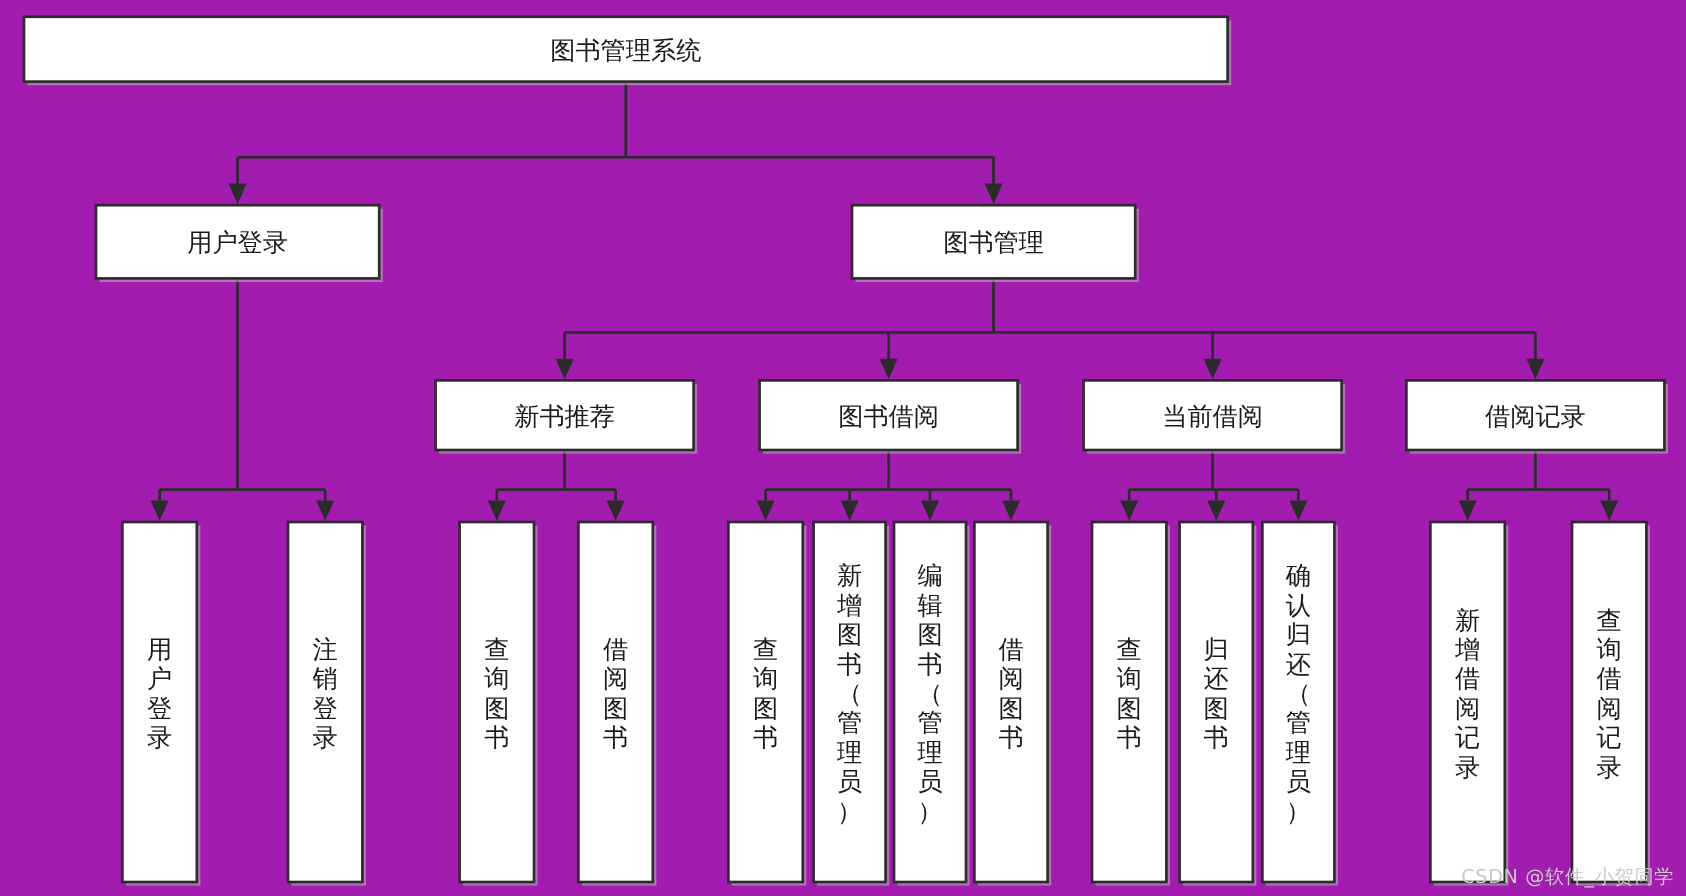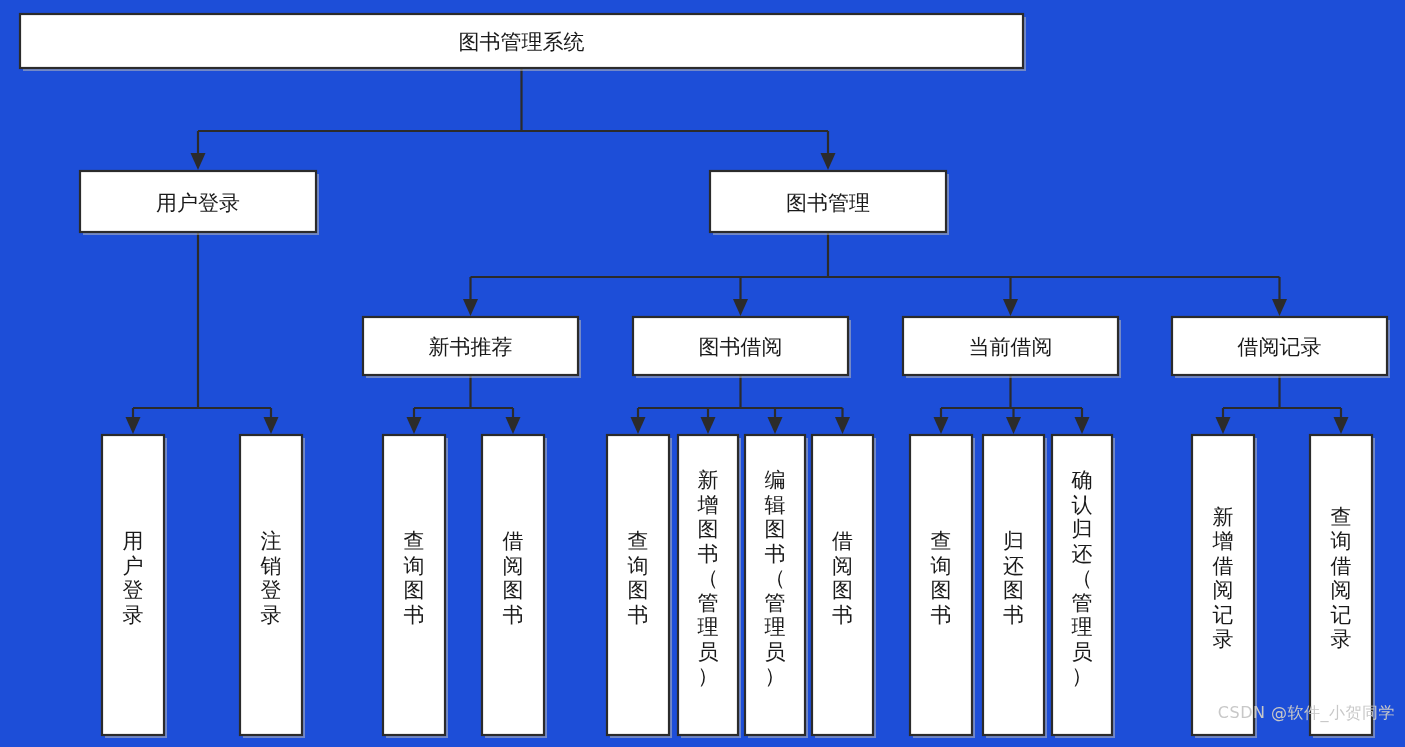--- a/index.html
+++ b/index.html
@@ -10,21 +10,21 @@
   body {
     width: 1405px;
     height: 747px;
     font-family: "DejaVu Sans", "Liberation Sans", sans-serif;
     overflow: hidden;
   }
   #diagram-root {
     position: relative;
     width: 1405px;
     height: 747px;
-    background: #1d4ed8;
+    background: #a21caf;
   }
   svg#flow-svg {
     position: absolute;
     left: 0;
     top: 0;
     width: 1405px;
     height: 747px;
     display: block;
   }
   .node-rect {
@@ -54,21 +54,21 @@
   }
   .node-label-v {
     font-family: "DejaVu Sans", "Liberation Sans", sans-serif;
     font-size: 21px;
     fill: #1a1a1a;
     text-anchor: middle;
   }
   .watermark {
     position: absolute;
     right: 10px;
-    bottom: 23px;
+    bottom: 5px;
     font-family: "DejaVu Sans", "Liberation Sans", sans-serif;
     font-size: 16px;
     color: #c8c8c8;
     letter-spacing: 0.5px;
     white-space: nowrap;
     pointer-events: none;
     margin-left: 30px;
   }
 </style>
 </head>

